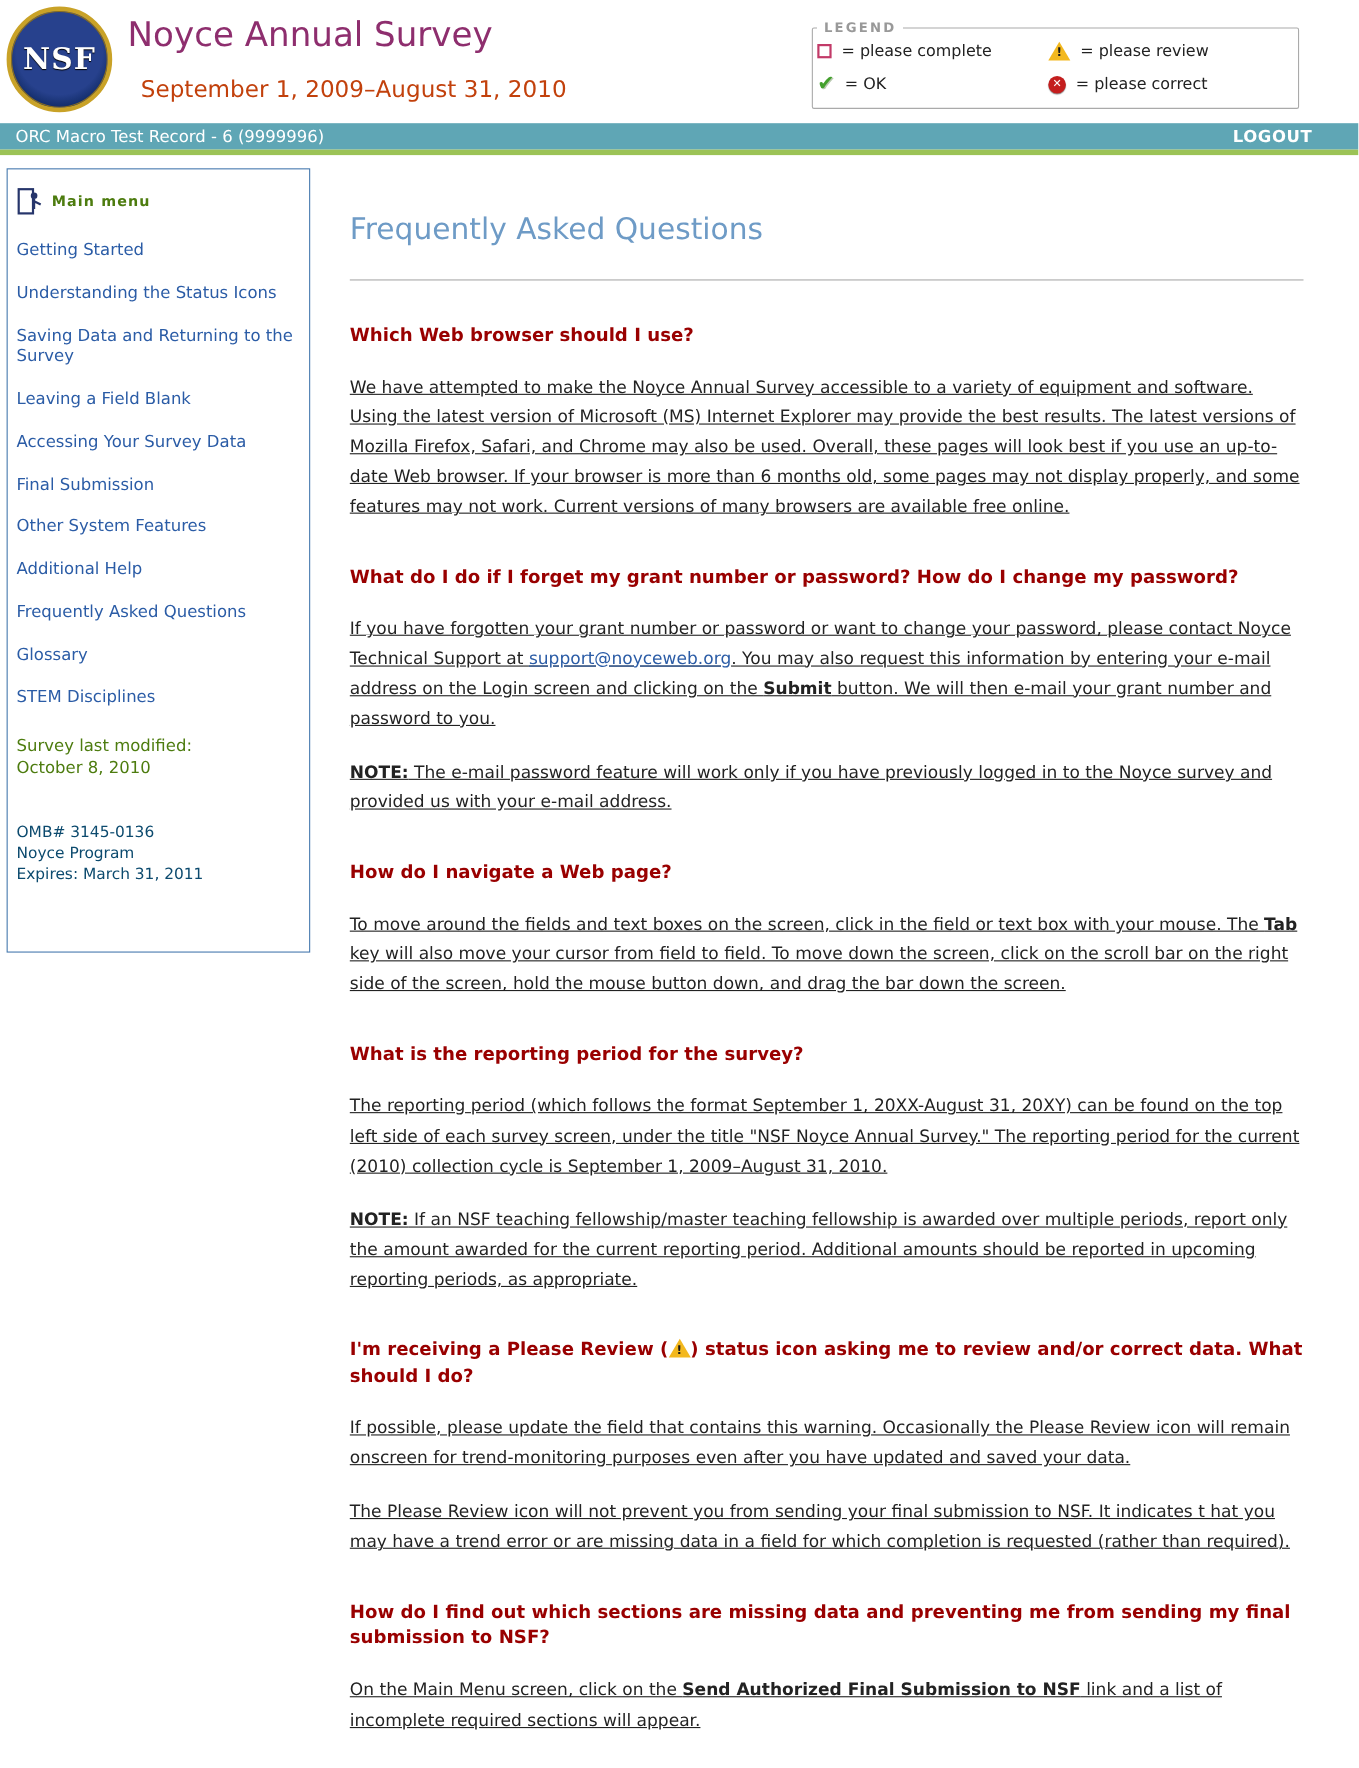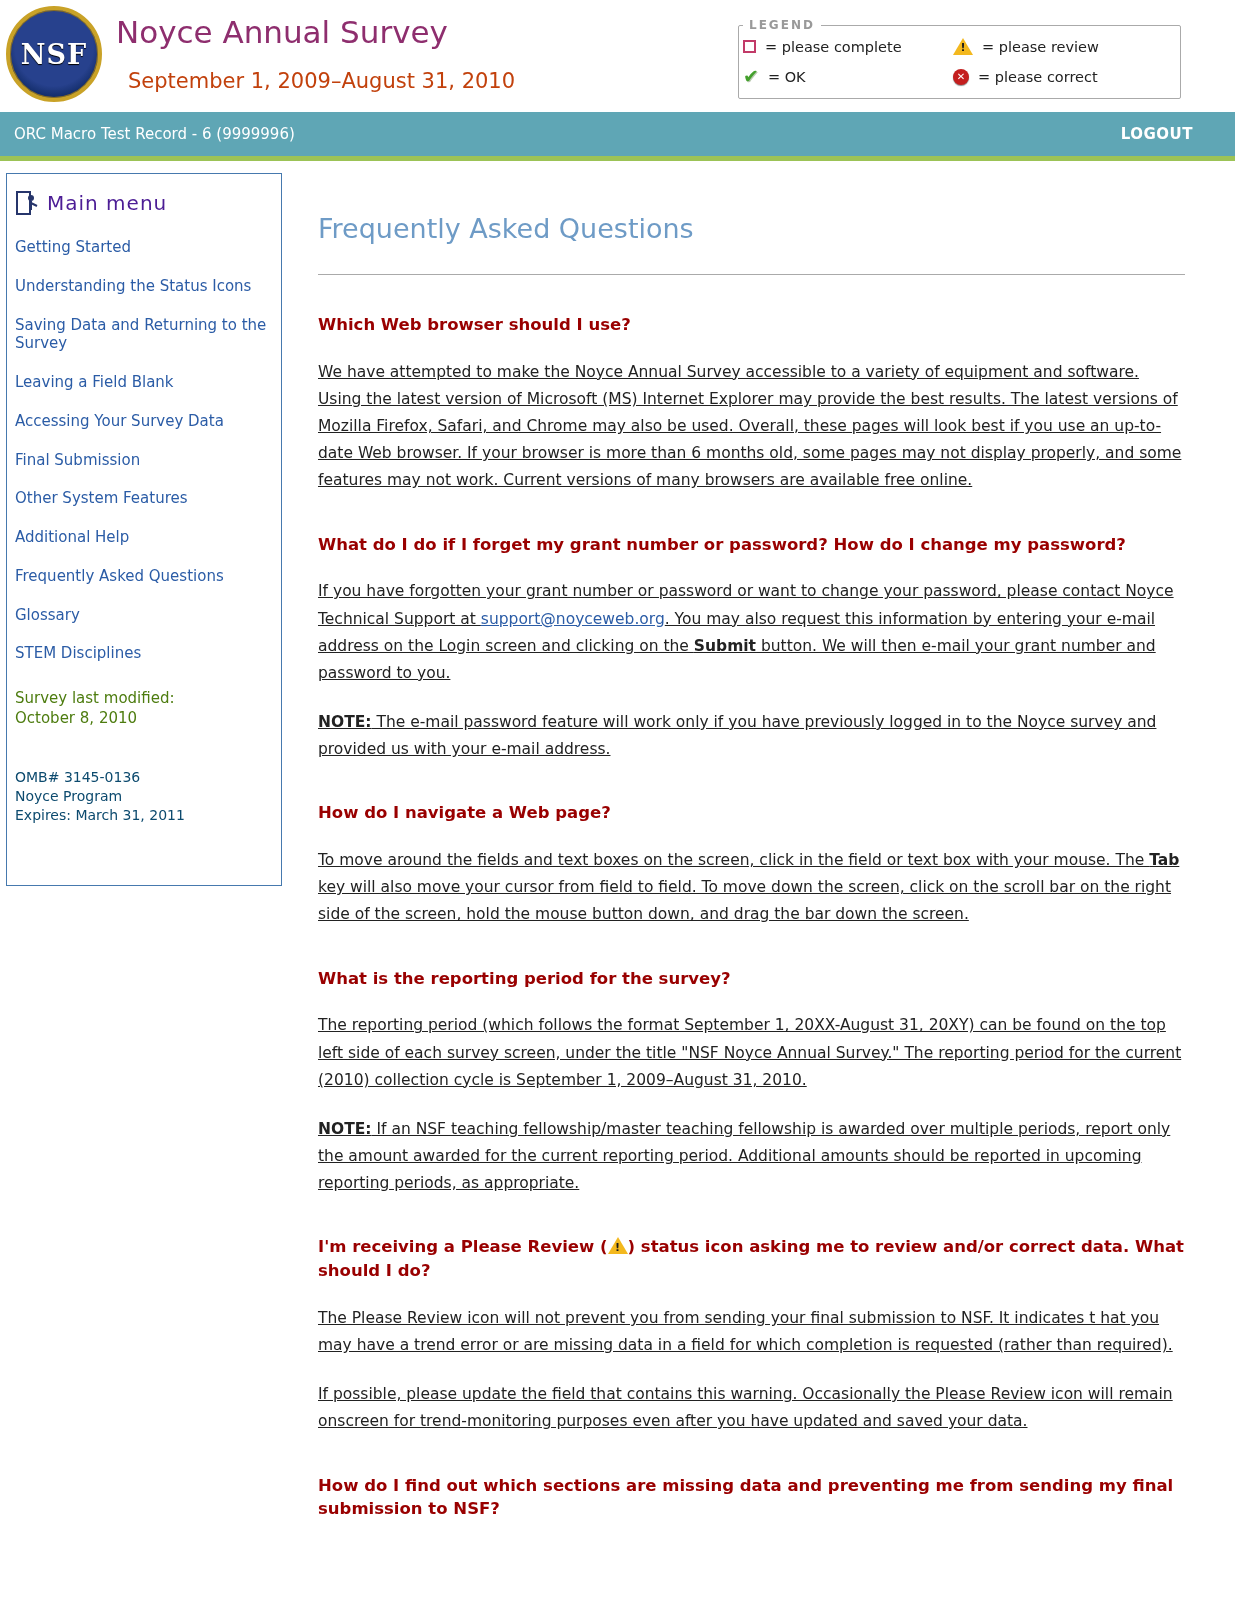--- a/index.html
+++ b/index.html
@@ -26,28 +26,28 @@
   .legend-item { display:flex; align-items:center; gap:9px; white-space:nowrap; }
   .licon-complete { width:13px; height:13px; border:2px solid #c23a68; background:#fff; display:inline-block; flex:0 0 auto; }
   .tri-icon { position:relative; display:inline-block; width:20px; height:17px; flex:0 0 auto; vertical-align:-2px; }
   .tri-icon::before { content:""; position:absolute; left:0; top:0; width:0; height:0;
     border-left:10px solid transparent; border-right:10px solid transparent; border-bottom:17px solid #f3b81e; }
   .tri-icon::after { content:"!"; position:absolute; left:0; right:0; top:3px; text-align:center; font-size:11px; font-weight:bold; color:#1a1a1a; }
   .licon-ok { color:#43a02c; font-size:19px; font-weight:bold; line-height:1; flex:0 0 auto; text-shadow:1px 1px 0 #b9c9b0; }
   .licon-correct { width:16px; height:16px; border-radius:50%; background:#c41e1e; color:#fff; font-size:10px; font-weight:bold;
     display:inline-flex; align-items:center; justify-content:center; line-height:1; flex:0 0 auto; box-shadow:0 1px 1px #888; }
   
-  .record-bar { background:#5fa6b5; color:#fff; display:flex; justify-content:space-between; align-items:center; padding:4px 14px; font-size:15px; height:44px; }
+  .record-bar { background:#5fa6b5; color:#fff; display:flex; justify-content:space-between; align-items:center; padding:4px 14px; font-size:15px; height:24px; }
   .logout { color:#fff; font-weight:bold; letter-spacing:0.5px; text-decoration:none; margin-right:28px; font-size:15px; }
   .green-strip { height:5px; background:#9cc356; }
   
   .content { display:flex; align-items:flex-start; padding-top:12px; }
   .sidebar { width:276px; margin-left:6px; border:1px solid #4679ae; padding:16px 12px 60px 8px; background:#fff; flex:0 0 auto; }
   .main-menu-row { display:flex; align-items:center; gap:8px; margin-bottom:22px; cursor:pointer; text-decoration:none; }
-  .mm-label { color:#4c1d95; font-weight:normal; font-size:20px; letter-spacing:1px; }
+  .mm-label { color:#4d7c0f; font-weight:bold; font-size:13px; letter-spacing:1px; }
   .side-link { display:block; color:#2b5ca6; text-decoration:none; font-size:15px; line-height:1.25; margin-bottom:20px; }
   .modified { color:#4d7c0f; font-size:15px; line-height:1.3; margin-top:26px; }
   .omb { color:#0c4a6e; font-size:14px; line-height:1.35; margin-top:40px; }
   
   .main { flex:1 1 auto; padding:40px 50px 40px 36px; }
   .faq-title { color:#6e9bc6; font-size:27px; font-weight:normal; }
   .title-rule { border:none; border-top:1px solid #aaa; margin:30px 0 4px 0; }
   .faq-q { color:#990000; font-size:16.5px; font-weight:bold; line-height:1.45; margin:38px 0 0 0; }
   .faq-a { font-size:15.5px; line-height:1.75; margin:22px 0 0 0; color:#222;text-decoration:underline; }
   .text-link { color:#2b5ca6; text-decoration:underline; }
@@ -140,20 +140,21 @@
           <p class="faq-a">We have attempted to make the Noyce Annual Survey accessible to a variety of equipment and software. Using the latest version of Microsoft (MS) Internet Explorer may provide the best results. The latest versions of Mozilla Firefox, Safari, and Chrome may also be used. Overall, these pages will look best if you use an up-to-date Web browser. If your browser is more than 6 months old, some pages may not display properly, and some features may not work. Current versions of many browsers are available free online.</p>
           <h3 class="faq-q">What do I do if I forget my grant number or password? How do I change my password?</h3>
           <p class="faq-a">If you have forgotten your grant number or password or want to change your password, please contact Noyce Technical Support at <a href="#" class="text-link">support@noyceweb.org</a>. You may also request this information by entering your e-mail address on the Login screen and clicking on the <b>Submit</b> button. We will then e-mail your grant number and password to you.</p>
           <p class="faq-a"><b>NOTE:</b> The e-mail password feature will work only if you have previously logged in to the Noyce survey and provided us with your e-mail address.</p>
           <h3 class="faq-q">How do I navigate a Web page?</h3>
           <p class="faq-a">To move around the fields and text boxes on the screen, click in the field or text box with your mouse. The <b>Tab</b> key will also move your cursor from field to field. To move down the screen, click on the scroll bar on the right side of the screen, hold the mouse button down, and drag the bar down the screen.</p>
           <h3 class="faq-q">What is the reporting period for the survey?</h3>
           <p class="faq-a">The reporting period (which follows the format September 1, 20XX-August 31, 20XY) can be found on the top left side of each survey screen, under the title "NSF Noyce Annual Survey." The reporting period for the current (2010) collection cycle is September 1, 2009–August 31, 2010.</p>
           <p class="faq-a"><b>NOTE:</b> If an NSF teaching fellowship/master teaching fellowship is awarded over multiple periods, report only the amount awarded for the current reporting period. Additional amounts should be reported in upcoming reporting periods, as appropriate.</p>
           <h3 class="faq-q">I'm receiving a Please Review (<span class="tri-icon"></span>) status icon asking me to review and/or correct data. What should I do?</h3>
+          <p class="faq-a">If possible, please update the field that contains this warning. Occasionally the Please Review icon will remain onscreen for trend-monitoring purposes even after you have updated and saved your data.</p>
           <p class="faq-a">The Please Review icon will not prevent you from sending your final submission to NSF. It indicates t hat you may have a trend error or are missing data in a field for which completion is requested (rather than required).</p>
-          <p class="faq-a">If possible, please update the field that contains this warning. Occasionally the Please Review icon will remain onscreen for trend-monitoring purposes even after you have updated and saved your data.</p>
           <h3 class="faq-q">How do I find out which sections are missing data and preventing me from sending my final submission to NSF?</h3>
+          <p class="faq-a">On the Main Menu screen, click on the <b>Send Authorized Final Submission to NSF</b> link and a list of incomplete required sections will appear.</p>
         </div>
     </div>
 
   </div>
 </div>
 
 </body></html>

